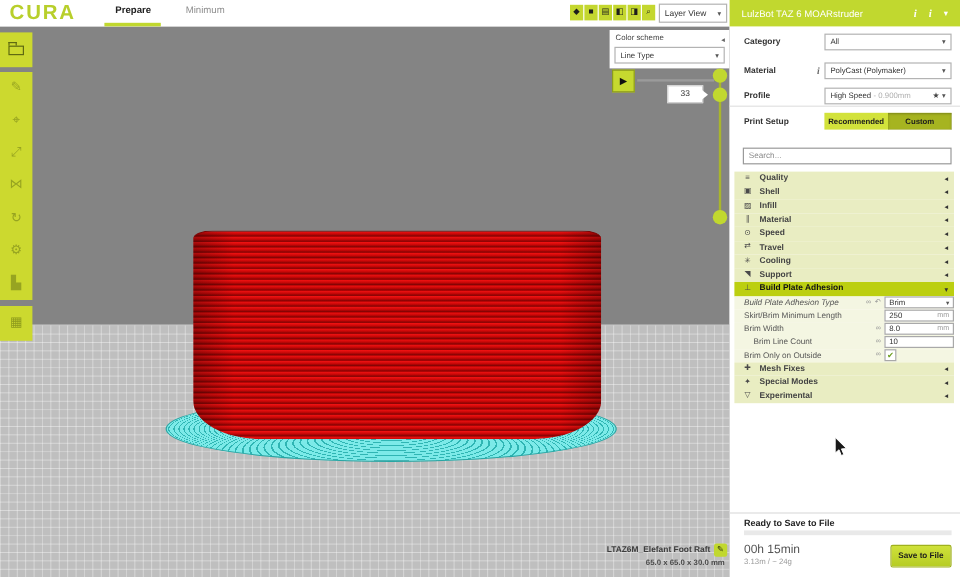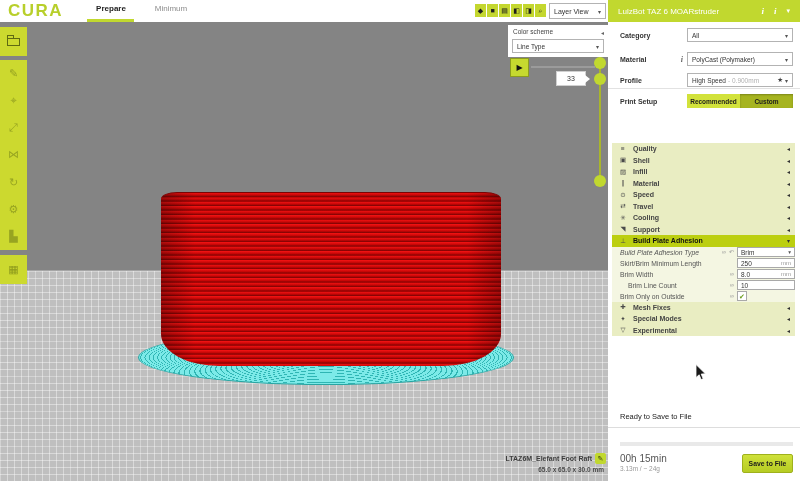--- a/index.html
+++ b/index.html
@@ -106,21 +106,21 @@
   .sub .micons{margin-left:auto;display:flex;gap:3px;margin-right:3px}
   .sub .micon{font-size:6px;color:#999;line-height:1}
   .ctrl{width:58px;height:10px;border:1px solid #a9a9a9;background:#fff;display:flex;align-items:center;padding:0 3px;font-size:6.5px;color:#333}
   .ctrl .unit{margin-left:auto;font-size:6px;color:#999}
   .ctrl .caret{margin-left:auto;font-size:5.5px;color:#555}
   .cbox{width:10px;height:10px;border:1px solid #a9a9a9;background:#fff;display:flex;align-items:center;justify-content:center;margin-right:48px}
   .cbox span{font-size:7px;color:#6d9f1f;line-height:1}
 
   
   .fsep{position:absolute;left:0;top:405px;width:192px;height:1px;background:#ddd}
-  .fstatus{position:absolute;left:12px;top:390px;font-size:7.5px;font-weight:400;color:#222}
+  .fstatus{position:absolute;left:12px;top:409px;font-size:7.5px;font-weight:700;color:#222}
   .fbar{position:absolute;left:12px;top:420px;width:173px;height:4px;background:#e9e9e9}
   .ftime{position:absolute;left:12px;top:431px;font-size:10px;color:#555}
   .fusage{position:absolute;left:12px;top:443px;font-size:6.5px;color:#9a9a9a}
   .save-btn{position:absolute;left:134px;top:432px;width:51px;height:19px;background:linear-gradient(#cfe13a,#b6cc24);border:1px solid #9fb11c;border-radius:2px;font-size:6.8px;font-weight:700;color:#1c1c1c}
 
   .cursor{position:absolute;left:695px;top:364px;z-index:50}
 </style>
 </head>
 <body>
 
@@ -274,20 +274,21 @@
   <div class="hsep"></div>
 
   <div class="prow row-setup">
     <span class="plabel">Print Setup</span>
     <div class="seg">
       <button class="rec">Recommended</button>
       <button class="cust">Custom</button>
     </div>
   </div>
 
+  <input class="search-box" placeholder="Search..." style="">
 
   <div class="slist">
 
     <div>
 
         <div class="srow">
           <span class="cicon">≡</span>
           <span class="clabel">Quality</span>
           <span class="chev">◂</span>
         </div>

